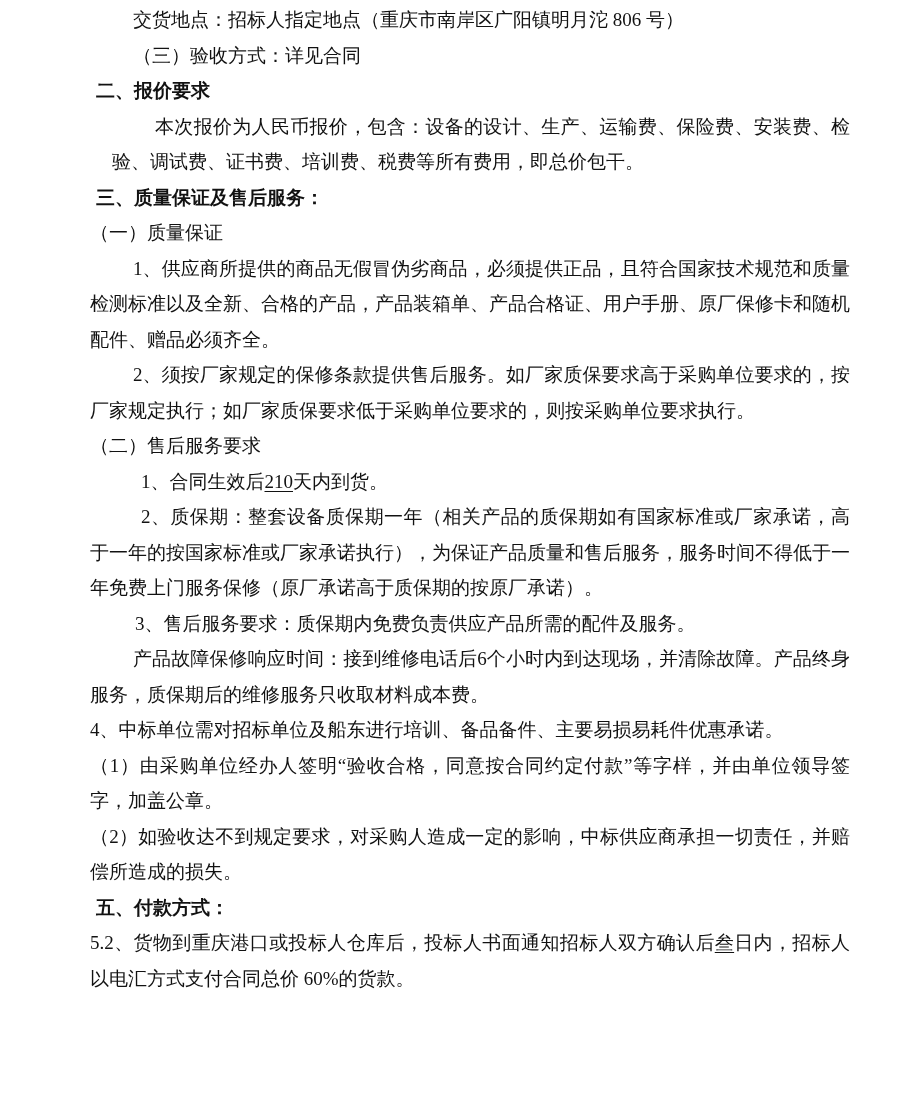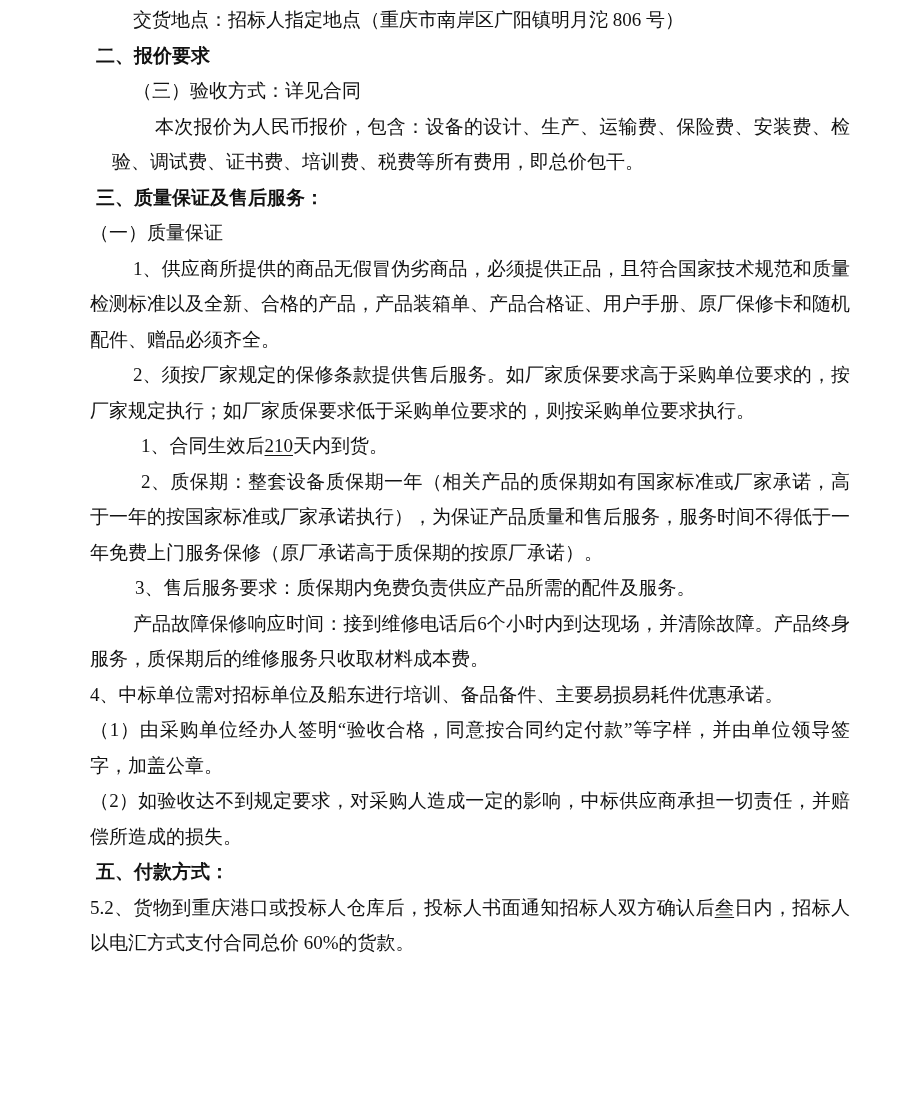--- a/index.html
+++ b/index.html
@@ -34,27 +34,28 @@
     text-decoration: underline;
     text-underline-offset: 3px;
   }
 </style>
 </head>
 <body style="background: rgb(255, 255, 255);">
 
 <main class="page">
   <article class="doc" id="doc" style="color: rgb(18, 18, 18);">
       <p class="para" style="text-indent: 43px;"><span>交货地点：招标人指定地点（重庆市南岸区广阳镇明月沱 806 号）</span></p>
+      <p class="para" style="text-indent: 43px;"><span>（三）验收方式：详见合同</span></p>
       <p class="para heading" style="text-indent: 6px;"><span>二、报价要求</span></p>
-      <p class="para" style="text-indent: 43px;"><span>（三）验收方式：详见合同</span></p>
       <p class="para" style="text-indent: 43px; margin-left: 22px;"><span>本次报价为人民币报价，包含：设备的设计、生产、运输费、保险费、安装费、检验、调试费、证书费、培训费、税费等所有费用，即总价包干。</span></p>
       <p class="para heading" style="text-indent: 6px;"><span>三、质量保证及售后服务：</span></p>
       <p class="para"><span>（一）质量保证</span></p>
       <p class="para" style="text-indent: 43px;"><span>1、供应商所提供的商品无假冒伪劣商品，必须提供正品，且符合国家技术规范和质量检测标准以及全新、合格的产品，产品装箱单、产品合格证、用户手册、原厂保修卡和随机配件、赠品必须齐全。</span></p>
       <p class="para" style="text-indent: 43px;"><span>2、须按厂家规定的保修条款提供售后服务。如厂家质保要求高于采购单位要求的，按厂家规定执行；如厂家质保要求低于采购单位要求的，则按采购单位要求执行。</span></p>
+      <p class="para"><span>（二）售后服务要求</span></p>
       <p class="para" style="text-indent: 51px;"><span>1、合同生效后</span><span class="u">210</span><span>天内到货。</span></p>
       <p class="para" style="text-indent: 51px;"><span>2、质保期：整套设备质保期一年（相关产品的质保期如有国家标准或厂家承诺，高于一年的按国家标准或厂家承诺执行），为保证产品质量和售后服务，服务时间不得低于一年免费上门服务保修（原厂承诺高于质保期的按原厂承诺）。</span></p>
       <p class="para" style="text-indent: 45px;"><span>3、售后服务要求：质保期内免费负责供应产品所需的配件及服务。</span></p>
       <p class="para" style="text-indent: 43px;"><span>产品故障保修响应时间：接到维修电话后6个小时内到达现场，并清除故障。产品终身服务，质保期后的维修服务只收取材料成本费。</span></p>
       <p class="para"><span>4、中标单位需对招标单位及船东进行培训、备品备件、主要易损易耗件优惠承诺。</span></p>
       <p class="para"><span>（1）由采购单位经办人签明“验收合格，同意按合同约定付款”等字样，并由单位领导签字，加盖公章。</span></p>
       <p class="para"><span>（2）如验收达不到规定要求，对采购人造成一定的影响，中标供应商承担一切责任，并赔偿所造成的损失。</span></p>
       <p class="para heading" style="text-indent: 6px;"><span>五、付款方式：</span></p>
       <p class="para"><span>5.2、货物到重庆港口或投标人仓库后，投标人书面通知招标人双方确认后</span><span class="u">叁</span><span>日内，招标人以电汇方式支付合同总价 60%的货款。</span></p>
     </article>

